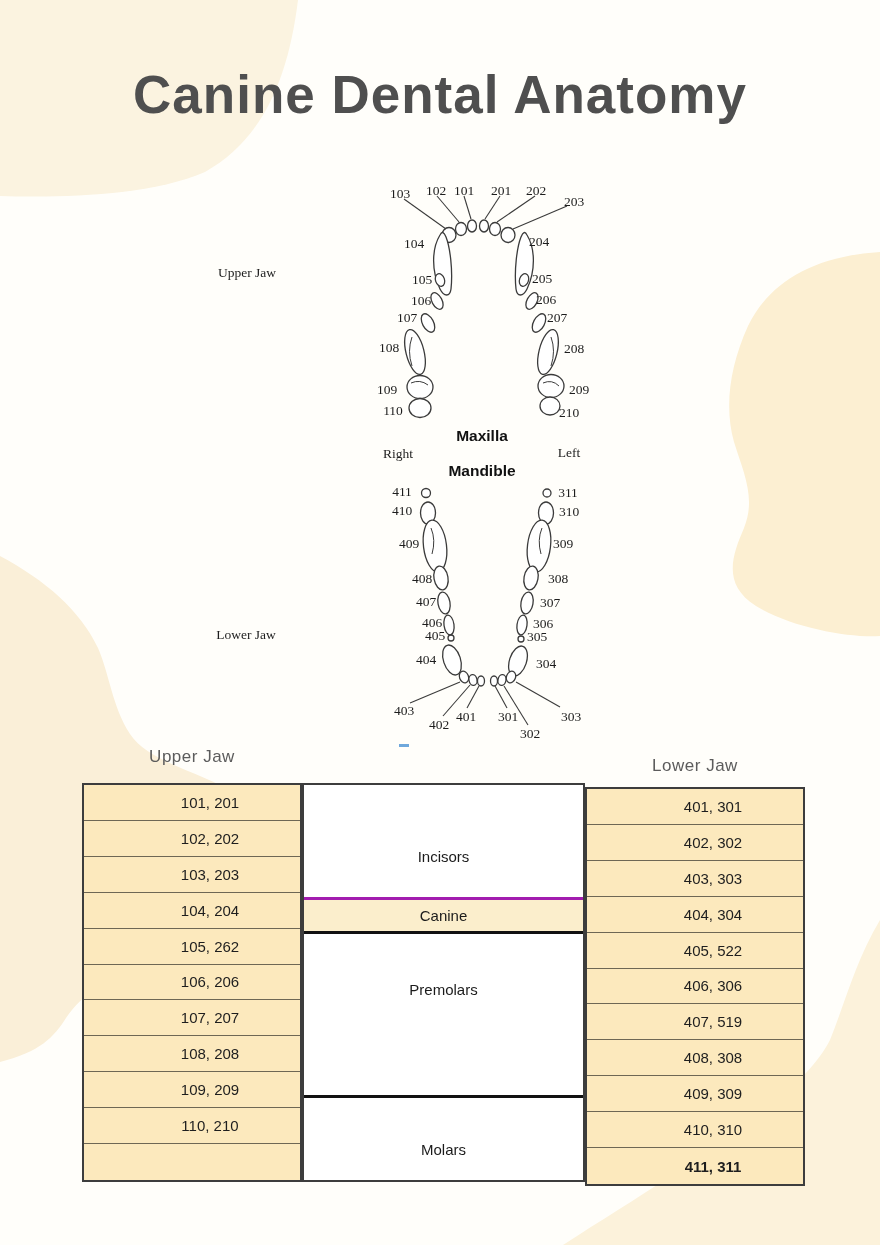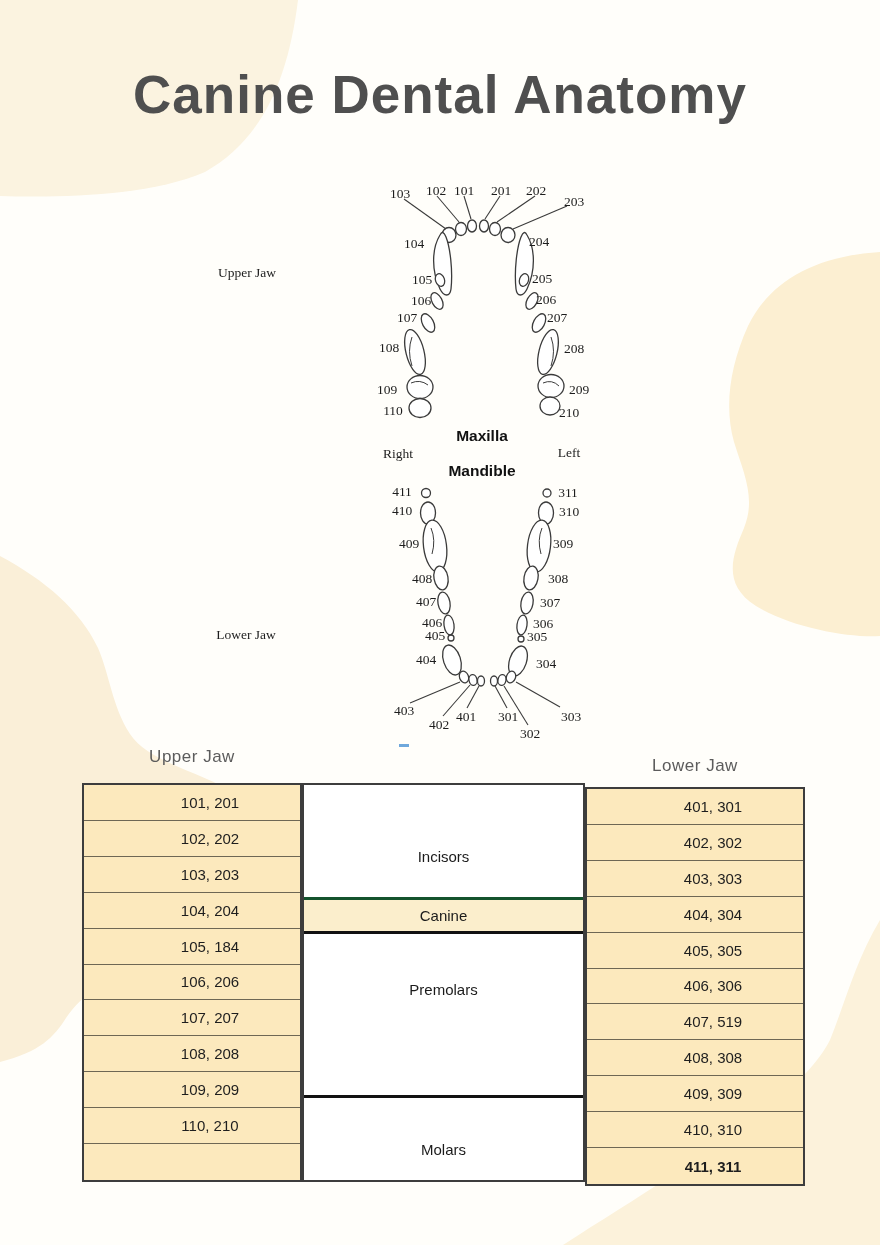--- a/index.html
+++ b/index.html
@@ -38,21 +38,21 @@
         font-size:15px;color:#1e1e1e;padding-left:36px;}
   .cell:last-child{border-bottom:none;font-weight:bold;}
 
   .mid{position:absolute;left:302px;top:783px;width:283px;height:399px;box-sizing:border-box;
        border:2px solid #3d3d3d;background:#ffffff;z-index:2;}
   .group{position:absolute;left:0;width:100%;box-sizing:border-box;
          display:flex;align-items:center;justify-content:center;
          font-size:15px;color:#1b1b1b;}
   .group.incisors{top:0;height:143px;}
   .group.canine{top:112px;height:37px;background:var(--canine_fill,#fbeecc);
-                border-top:3px solid #14532d;border-bottom:3px solid #111;}
+                border-top:3px solid #a21caf;border-bottom:3px solid #111;}
   .group.premolars{top:149px;height:110px;}
   .group.molars{top:310px;height:105px;border-top:3px solid #111;}
 </style>
 </head>
 <body>
 
 <div class="page">
 
   <svg class="bg" viewBox="0 0 880 1245">
     <path class="blob-tl" d="M0,0 L298,0 C288,80 262,140 205,172 C150,196 60,198 0,196 Z"></path>
@@ -185,21 +185,21 @@
   <div class="blue-dash"></div>
 
   <div class="tbl-header upper">Upper Jaw</div>
   <div class="tbl-header lower">Lower Jaw</div>
 
   <div class="col left">
       <div class="cell">101, 201</div>
       <div class="cell">102, 202</div>
       <div class="cell">103, 203</div>
       <div class="cell">104, 204</div>
-      <div class="cell">105, 184</div>
+      <div class="cell">105, 262</div>
       <div class="cell">106, 206</div>
       <div class="cell">107, 207</div>
       <div class="cell">108, 208</div>
       <div class="cell">109, 209</div>
       <div class="cell">110, 210</div>
       <div class="cell"></div>
     </div>
 
   <div class="mid">
     <div class="group incisors">
@@ -214,21 +214,21 @@
     <div class="group molars">
       <span>Molars</span>
     </div>
   </div>
 
   <div class="col right">
       <div class="cell">401, 301</div>
       <div class="cell">402, 302</div>
       <div class="cell">403, 303</div>
       <div class="cell">404, 304</div>
-      <div class="cell">405, 305</div>
+      <div class="cell">405, 522</div>
       <div class="cell">406, 306</div>
       <div class="cell">407, 519</div>
       <div class="cell">408, 308</div>
       <div class="cell">409, 309</div>
       <div class="cell">410, 310</div>
       <div class="cell">411, 311</div>
     </div>
 
 </div>
 

